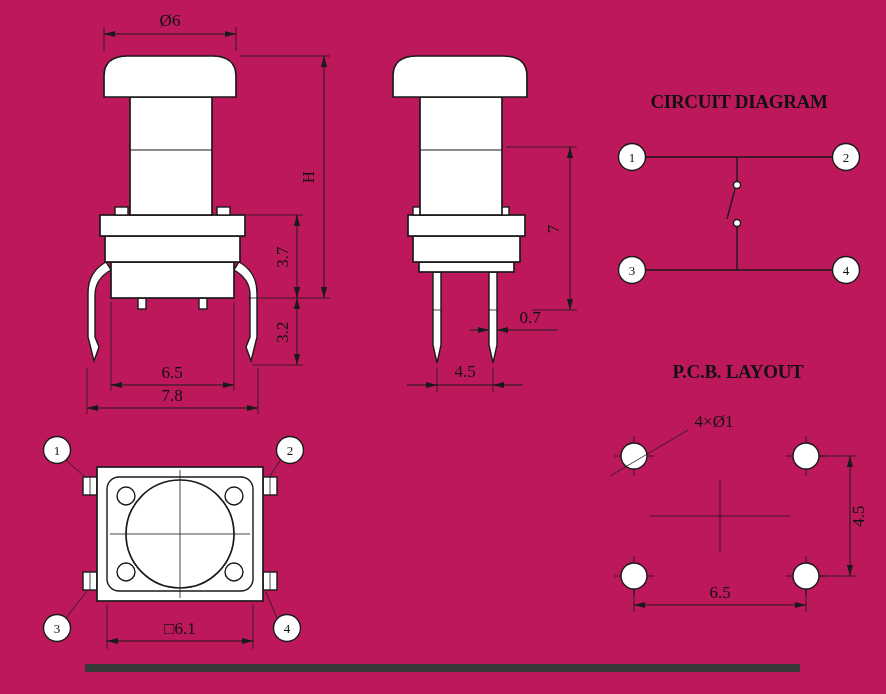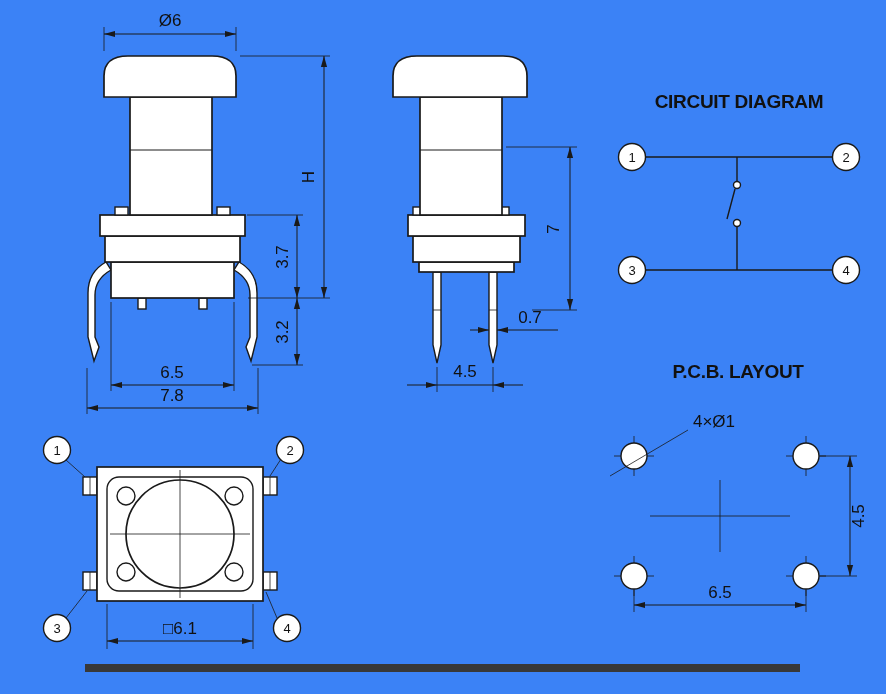--- a/index.html
+++ b/index.html
@@ -1,18 +1,18 @@
 <!DOCTYPE html>
 <html><head>
 <meta charset="utf-8">
 <style>
   html,body{margin:0;padding:0;background:#ffffff;}
   .sheet{
-    position:relative;width:886px;height:694px;background:#3b82f6;
-    font-family:Liberation Sans, sans-serif;overflow:hidden;
+    position:relative;width:886px;height:694px;background:#be185d;
+    font-family:Liberation Serif, serif;overflow:hidden;
   }
   svg{display:block;}
   .outline{fill:#ffffff;stroke:#1a1a1a;stroke-width:1.7;}
   .outline-thin{fill:#ffffff;stroke:#1a1a1a;stroke-width:1.4;}
   .wire{fill:none;stroke:#1a1a1a;stroke-width:1.4;}
   .dim{stroke:#1a1a1a;stroke-width:1;fill:none;}
   .thin{stroke:#1a1a1a;stroke-width:0.8;fill:none;}
   .dimtext{font-size:17px;fill:#111111;}
   .titletext{font-size:19px;font-weight:700;fill:#111111;letter-spacing:-0.3px;}
   .termtext{font-size:13px;fill:#111111;}

